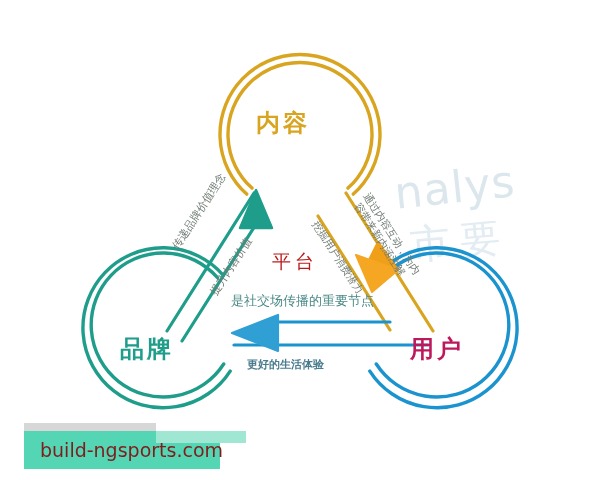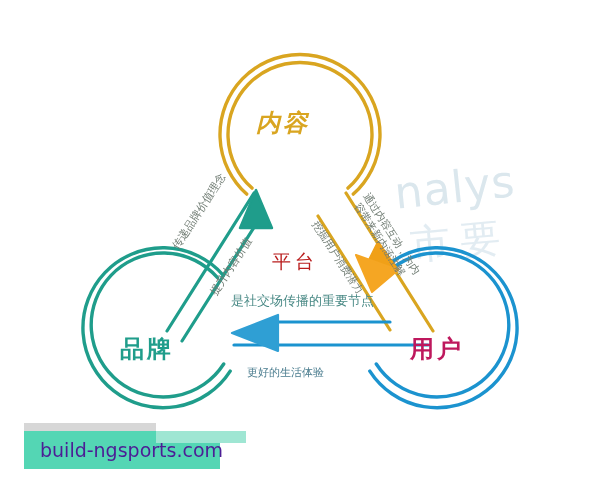--- a/index.html
+++ b/index.html
@@ -68,41 +68,40 @@
   }
   .banner-tint{
     position:absolute;
     left:156px;top:431px;
     width:90px;height:12px;
     background:#9fe6d3;
   }
   .banner-text{
     font-family:"DejaVu Sans","Liberation Sans",sans-serif;
     font-size:19px;
-    color:#4c1d95;
+    color:#7f1d1d;
     padding-left:16px;
     white-space:nowrap;
   }
 
   .lbl{
     position:absolute;
     white-space:nowrap;
     pointer-events:none;
     user-select:none;
   }
   .node-label{
     font-size:24px;
     font-weight:bold;
     letter-spacing:3px;
   }
   .edge-label{
     font-size:11px;
     line-height:1.25;
-    font-weight:400;
-    margin-top:8px;
+    font-weight:700;
   }
   .center-label{
     font-size:19px;
     font-weight:normal;
     letter-spacing:4px;
     color:#b91c1c;
   }
   .center-sub{
     font-size:13px;
     line-height:1.45;
@@ -177,21 +176,21 @@
 
     <g>
       <text x="363" y="196" fill="#6f7b72" font-size="10.5" font-family="DejaVu Sans, Liberation Sans, sans-serif" transform="rotate(57 363 196)">通过内容互动，为内</text>
       <text x="354" y="206" fill="#6f7b72" font-size="10.5" font-family="DejaVu Sans, Liberation Sans, sans-serif" transform="rotate(57 354 206)">容带来新内涵注解</text>
     </g>
     <g>
       <text x="312" y="224" fill="#6f7b72" font-size="10.5" font-family="DejaVu Sans, Liberation Sans, sans-serif" transform="rotate(57 312 224)">挖掘用户消费潜力</text>
     </g>
   </svg>
 
-  <div class="lbl node-label" style="left:256px;top:107px;color:#d9a520;font-style:italic;">内容</div>
+  <div class="lbl node-label" style="left:256px;top:107px;color:#d9a520;">内容</div>
 
   <div class="lbl node-label" style="left:120px;top:333px;color:#1f9d8b;">品牌</div>
 
   <div class="lbl node-label" style="left:410px;top:333px;color:#be185d;">用户</div>
 
   <div class="lbl center-label" style="left:272px;top:249px;">平台</div>
 
   <div class="lbl center-sub" style="left:231px;top:292px;width:140px;">
     <div>是社交场传播的重要节点</div>
   </div>

